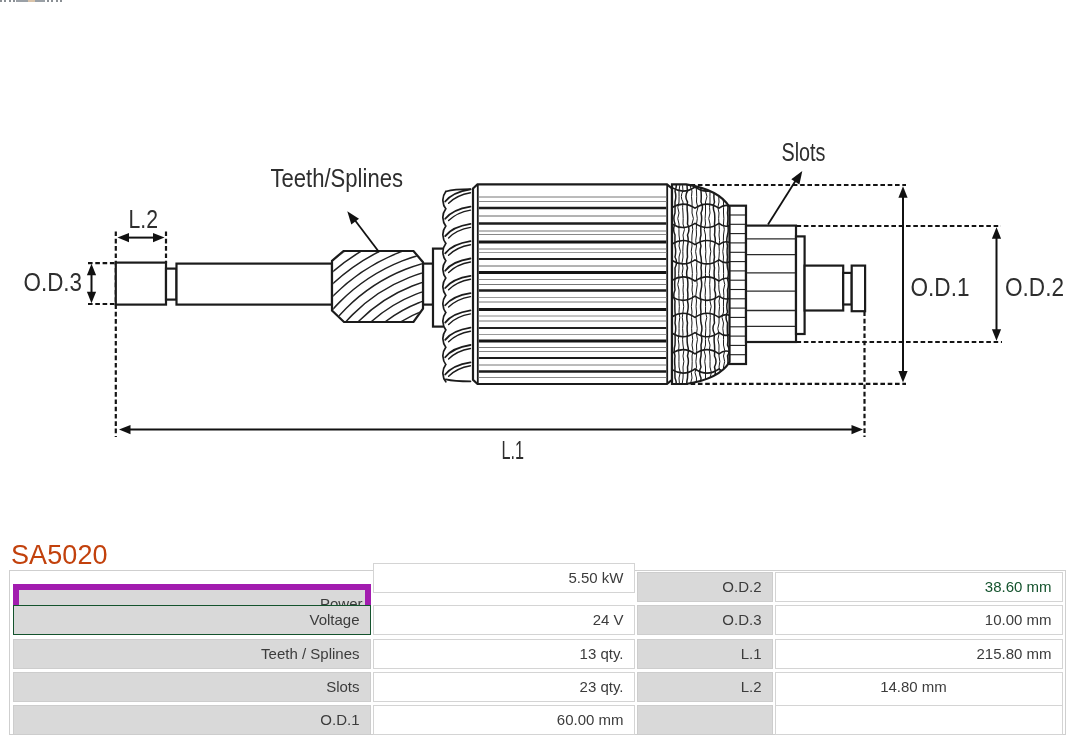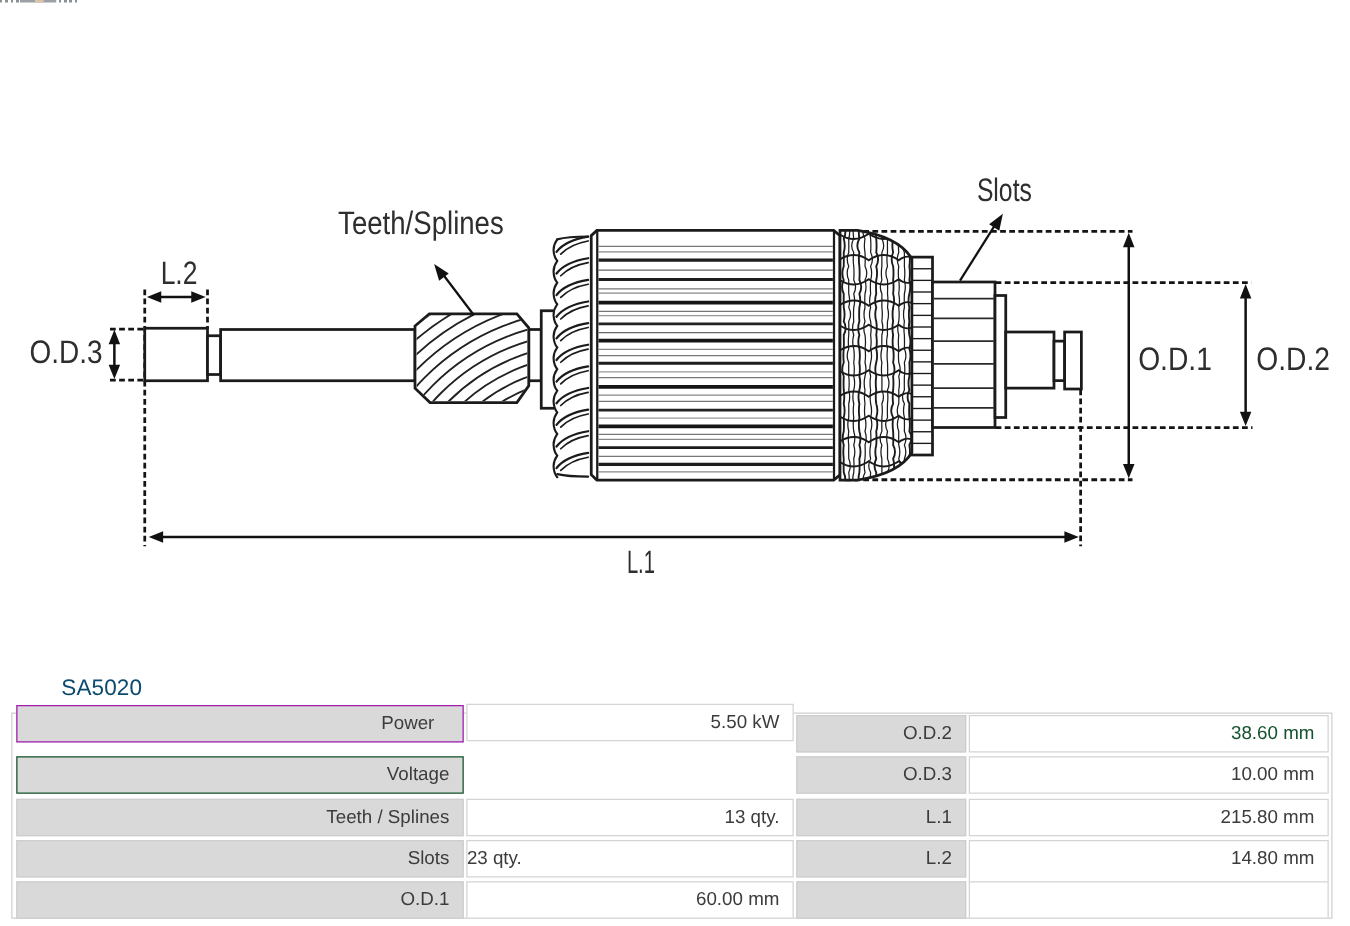--- a/index.html
+++ b/index.html
@@ -201,34 +201,35 @@
 <polygon points="347.3,211.2 359.0,218.7 351.3,224.5" fill="#111"></polygon>
 <text x="270.5" y="187.3" font-size="26" lengthAdjust="spacingAndGlyphs" textLength="132.5" font-family="Liberation Sans, sans-serif" fill="#2e2e2e">Teeth/Splines</text>
 <text x="781.5" y="161" font-size="26" lengthAdjust="spacingAndGlyphs" textLength="44" font-family="Liberation Sans, sans-serif" fill="#2e2e2e">Slots</text>
 <text x="128.5" y="227.5" font-size="26" lengthAdjust="spacingAndGlyphs" textLength="29.5" font-family="Liberation Sans, sans-serif" fill="#2e2e2e">L.2</text>
 <text x="23.5" y="290.8" font-size="26" lengthAdjust="spacingAndGlyphs" textLength="58.5" font-family="Liberation Sans, sans-serif" fill="#2e2e2e">O.D.3</text>
 <text x="910.5" y="295.8" font-size="26" lengthAdjust="spacingAndGlyphs" textLength="59" font-family="Liberation Sans, sans-serif" fill="#2e2e2e">O.D.1</text>
 <text x="1005" y="295.8" font-size="26" lengthAdjust="spacingAndGlyphs" textLength="59" font-family="Liberation Sans, sans-serif" fill="#2e2e2e">O.D.2</text>
 <text x="501.5" y="458.6" font-size="26" lengthAdjust="spacingAndGlyphs" textLength="22.5" font-family="Liberation Sans, sans-serif" fill="#2e2e2e">L.1</text>
   </svg>
 
-  <div style="position:absolute;left:11px;top:540px;font-size:18px;color:#0c4a6e;letter-spacing:0.1px;margin-left:38px;">SA5020</div>
+  <div style="position:absolute;left:11px;top:540px;font-size:27px;color:#c2410c;letter-spacing:0.1px;">SA5020</div>
 <div style="position:absolute;left:9px;top:569.5px;width:1057px;height:165.5px;border:1.4px solid #cfcfcf;box-sizing:border-box;"></div>
-<div style="position:absolute;left:13px;top:564px;width:357.5px;height:30.2px;background:#d9d9d9;border:1px solid #a21caf;box-sizing:border-box;font-size:15px;color:#3c3c3c;text-align:right;line-height:28.2px;padding-right:22px;">Power</div>
+<div style="position:absolute;left:13px;top:584px;width:357.5px;height:30.2px;background:#d9d9d9;border:6px solid #a21caf;box-sizing:border-box;font-size:15px;color:#3c3c3c;text-align:right;line-height:28.2px;padding-right:2px;">Power</div>
 <div style="position:absolute;left:372.5px;top:563px;width:262px;height:30.2px;background:#ffffff;border:1px solid #d4d4d4;box-sizing:border-box;font-size:15px;color:#3c3c3c;text-align:right;line-height:28.2px;padding-right:10px;">5.50 kW</div>
 <div style="position:absolute;left:636.5px;top:572.0px;width:136px;height:30.2px;background:#d9d9d9;border:1px solid #cdcdcd;box-sizing:border-box;font-size:15px;color:#3c3c3c;text-align:right;line-height:28.2px;padding-right:10px;">O.D.2</div>
 <div style="position:absolute;left:774.5px;top:572.0px;width:288px;height:30.2px;background:#ffffff;border:1px solid #d4d4d4;box-sizing:border-box;font-size:15px;color:#14532d;text-align:right;line-height:28.2px;padding-right:10px;">38.60 mm</div>
 <div style="position:absolute;left:13px;top:605.3px;width:357.5px;height:30.2px;background:#d9d9d9;border:1px solid #14532d;box-sizing:border-box;font-size:15px;color:#3c3c3c;text-align:right;line-height:28.2px;padding-right:10px;">Voltage</div>
+<div style="position:absolute;left:372.5px;top:605.3px;width:262px;height:30.2px;background:#ffffff;border:1px solid #d4d4d4;box-sizing:border-box;font-size:15px;color:#3c3c3c;text-align:right;line-height:28.2px;padding-right:10px;">24 V</div>
 <div style="position:absolute;left:636.5px;top:605.3px;width:136px;height:30.2px;background:#d9d9d9;border:1px solid #cdcdcd;box-sizing:border-box;font-size:15px;color:#3c3c3c;text-align:right;line-height:28.2px;padding-right:10px;">O.D.3</div>
 <div style="position:absolute;left:774.5px;top:605.3px;width:288px;height:30.2px;background:#ffffff;border:1px solid #d4d4d4;box-sizing:border-box;font-size:15px;color:#3c3c3c;text-align:right;line-height:28.2px;padding-right:10px;">10.00 mm</div>
 <div style="position:absolute;left:13px;top:638.6px;width:357.5px;height:30.2px;background:#d9d9d9;border:1px solid #cdcdcd;box-sizing:border-box;font-size:15px;color:#3c3c3c;text-align:right;line-height:28.2px;padding-right:10px;padding-left:28px;">Teeth / Splines</div>
 <div style="position:absolute;left:372.5px;top:638.6px;width:262px;height:30.2px;background:#ffffff;border:1px solid #d4d4d4;box-sizing:border-box;font-size:15px;color:#3c3c3c;text-align:right;line-height:28.2px;padding-right:10px;">13 qty.</div>
 <div style="position:absolute;left:636.5px;top:638.6px;width:136px;height:30.2px;background:#d9d9d9;border:1px solid #cdcdcd;box-sizing:border-box;font-size:15px;color:#3c3c3c;text-align:right;line-height:28.2px;padding-right:10px;">L.1</div>
 <div style="position:absolute;left:774.5px;top:638.6px;width:288px;height:30.2px;background:#ffffff;border:1px solid #d4d4d4;box-sizing:border-box;font-size:15px;color:#3c3c3c;text-align:right;line-height:28.2px;padding-right:10px;">215.80 mm</div>
 <div style="position:absolute;left:13px;top:671.9px;width:357.5px;height:30.2px;background:#d9d9d9;border:1px solid #cdcdcd;box-sizing:border-box;font-size:15px;color:#3c3c3c;text-align:right;line-height:28.2px;padding-right:10px;">Slots</div>
-<div style="position:absolute;left:372.5px;top:671.9px;width:262px;height:30.2px;background:#ffffff;border:1px solid #d4d4d4;box-sizing:border-box;font-size:15px;color:#3c3c3c;text-align:left;line-height:28.2px;padding-right:10px;">23 qty.</div>
+<div style="position:absolute;left:372.5px;top:671.9px;width:262px;height:30.2px;background:#ffffff;border:1px solid #d4d4d4;box-sizing:border-box;font-size:15px;color:#3c3c3c;text-align:right;line-height:28.2px;padding-right:10px;">23 qty.</div>
 <div style="position:absolute;left:636.5px;top:671.9px;width:136px;height:30.2px;background:#d9d9d9;border:1px solid #cdcdcd;box-sizing:border-box;font-size:15px;color:#3c3c3c;text-align:right;line-height:28.2px;padding-right:10px;">L.2</div>
-<div style="position:absolute;left:774.5px;top:671.9px;width:288px;height:35px;background:#ffffff;border:1px solid #d4d4d4;box-sizing:border-box;font-size:15px;color:#3c3c3c;text-align:right;line-height:28.2px;padding-right:10px;">14.80 mm</div>
+<div style="position:absolute;left:774.5px;top:671.9px;width:288px;height:35px;background:#ffffff;border:1px solid #d4d4d4;box-sizing:border-box;font-size:15px;color:#3c3c3c;text-align:center;line-height:28.2px;padding-right:10px;">14.80 mm</div>
 <div style="position:absolute;left:13px;top:705.2px;width:357.5px;height:30.2px;background:#d9d9d9;border:1px solid #cdcdcd;box-sizing:border-box;font-size:15px;color:#3c3c3c;text-align:right;line-height:28.2px;padding-right:10px;">O.D.1</div>
 <div style="position:absolute;left:372.5px;top:705.2px;width:262px;height:30.2px;background:#ffffff;border:1px solid #d4d4d4;box-sizing:border-box;font-size:15px;color:#3c3c3c;text-align:right;line-height:28.2px;padding-right:10px;padding-left:31px;">60.00 mm</div>
 <div style="position:absolute;left:636.5px;top:705.2px;width:136px;height:30.2px;background:#d9d9d9;border:1px solid #cdcdcd;box-sizing:border-box;font-size:15px;color:#3c3c3c;text-align:right;line-height:28.2px;padding-right:10px;"></div>
 <div style="position:absolute;left:774.5px;top:705.2px;width:288px;height:30.2px;background:#ffffff;border:1px solid #d4d4d4;box-sizing:border-box;font-size:15px;color:#3c3c3c;text-align:right;line-height:28.2px;padding-right:10px;"></div>
 </div>
 
 </body></html>

